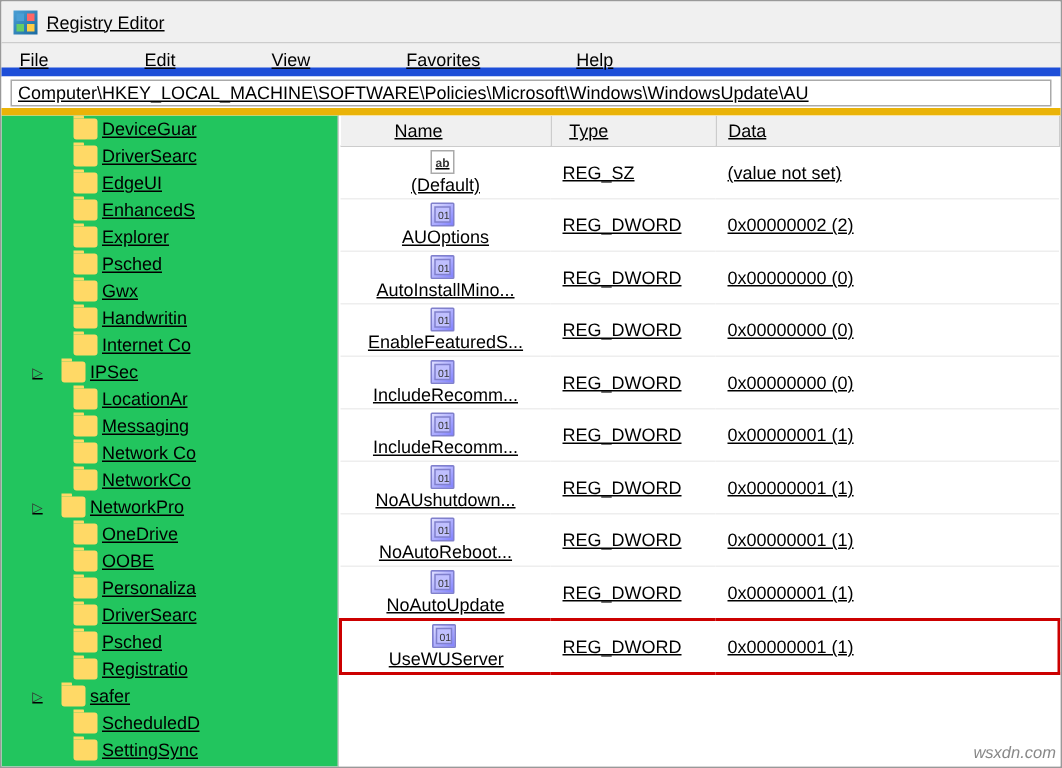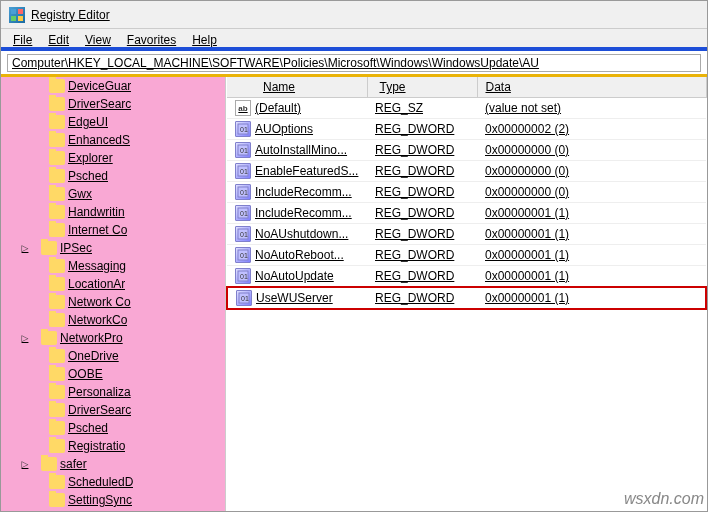--- a/index.html
+++ b/index.html
@@ -40,34 +40,35 @@
     }
     .title-bar-text {
       font-size: 12px;
       font-weight: normal;
       color: #000;
     }
     .menu-bar {
       display: flex;
       padding: 2px 4px;
       background: #f0f0f0;
-      border-bottom: 4px solid #1d4ed8;
+      border-bottom: 6px solid #1d4ed8;
       height: 22px;
+      gap: 48px;
     }
     .menu-item {
       padding: 2px 8px;
       cursor: pointer;
       font-size: 12px;
     }
     .address-bar {
       display: flex;
-      align-items: flex-end;
+      align-items: flex-start;
       padding: 2px 6px;
       background: #fff;
-      border-bottom: 3px solid #eab308;
+      border-bottom: 5px solid #eab308;
       height: 26px;
     }
     .address-value {
       font-size: 12px;
       color: #000;
       flex: 1;
       overflow: hidden;
       text-overflow: ellipsis;
       white-space: nowrap;
       border: 1px solid #aaa;
@@ -77,21 +78,21 @@
     .main-area {
       display: flex;
       flex: 1;
       overflow: hidden;
     }
     .left-panel {
       width: 225px;
       border-right: 1px solid #ccc;
       overflow-y: auto;
       overflow-x: hidden;
-      background: #f9a8d4;
+      background: #22c55e;
       flex-shrink: 0;
     }
     .right-panel {
       flex: 1;
       overflow-y: auto;
       background: #fff;
     }
     .tree-item {
       display: flex;
       align-items: center;
@@ -181,26 +182,27 @@
       padding: 0 1px;
     }
     .reg-icon-dword {
       background: linear-gradient(135deg, #e0e0ff, #8080ff);
       border: 1px solid #8080cc;
       border-radius: 1px;
     }
     .cell-with-icon {
       display: flex;
       align-items: center;
+      flex-direction: column;
     }
     .watermark {
       position: absolute;
       bottom: 4px;
       right: 4px;
-      font-size: 16px;
+      font-size: 11px;
       color: #888;
       font-style: italic;
     }
     .window-wrapper {
       position: relative;
       width: 708px;
       height: 512px;
       text-decoration: underline;
     }
     .highlighted-row td {
@@ -326,29 +328,29 @@
           <span class="tree-indent" style="width:8px;"></span>
           <span class="folder-icon"></span>
           <span class="tree-label">IPSec</span>
         </div>
 
         <div class="tree-item">
           <span class="tree-indent"></span>
             <span class="tree-indent"></span>
           <span class="tree-expander"></span>
           <span class="folder-icon"></span>
+          <span class="tree-label">LocationAr</span>
+        </div>
+
+        <div class="tree-item">
+          <span class="tree-indent"></span>
+            <span class="tree-indent"></span>
+          <span class="tree-expander"></span>
+          <span class="folder-icon"></span>
           <span class="tree-label">Messaging</span>
-        </div>
-
-        <div class="tree-item">
-          <span class="tree-indent"></span>
-            <span class="tree-indent"></span>
-          <span class="tree-expander"></span>
-          <span class="folder-icon"></span>
-          <span class="tree-label">LocationAr</span>
         </div>
 
         <div class="tree-item">
           <span class="tree-indent"></span>
             <span class="tree-indent"></span>
           <span class="tree-expander"></span>
           <span class="folder-icon"></span>
           <span class="tree-label">Network Co</span>
         </div>
 

